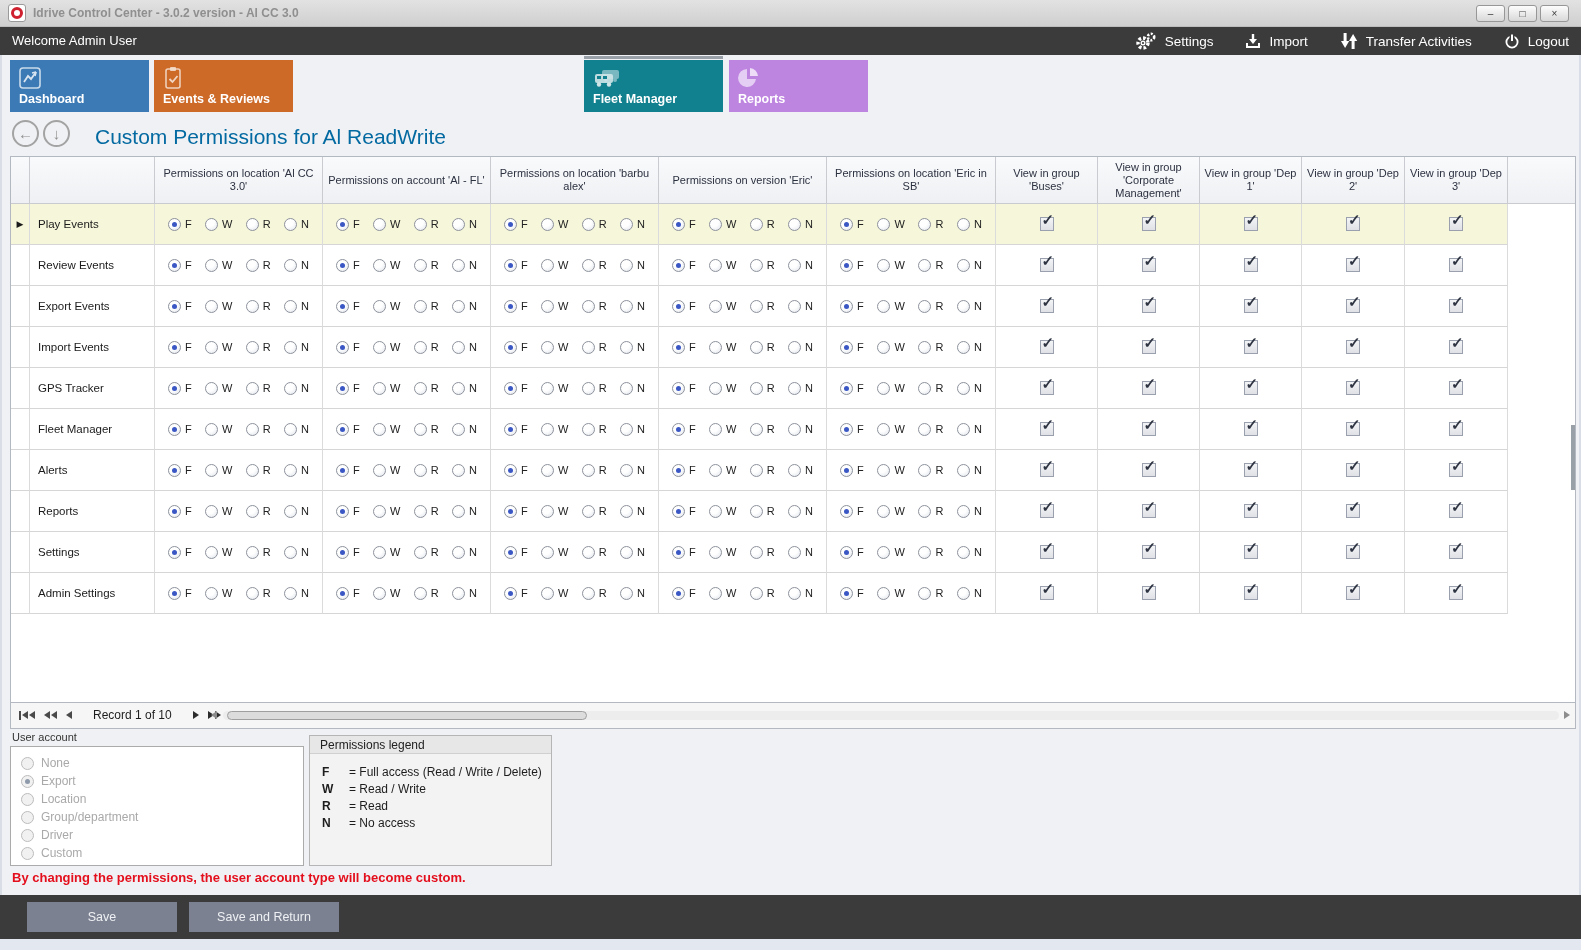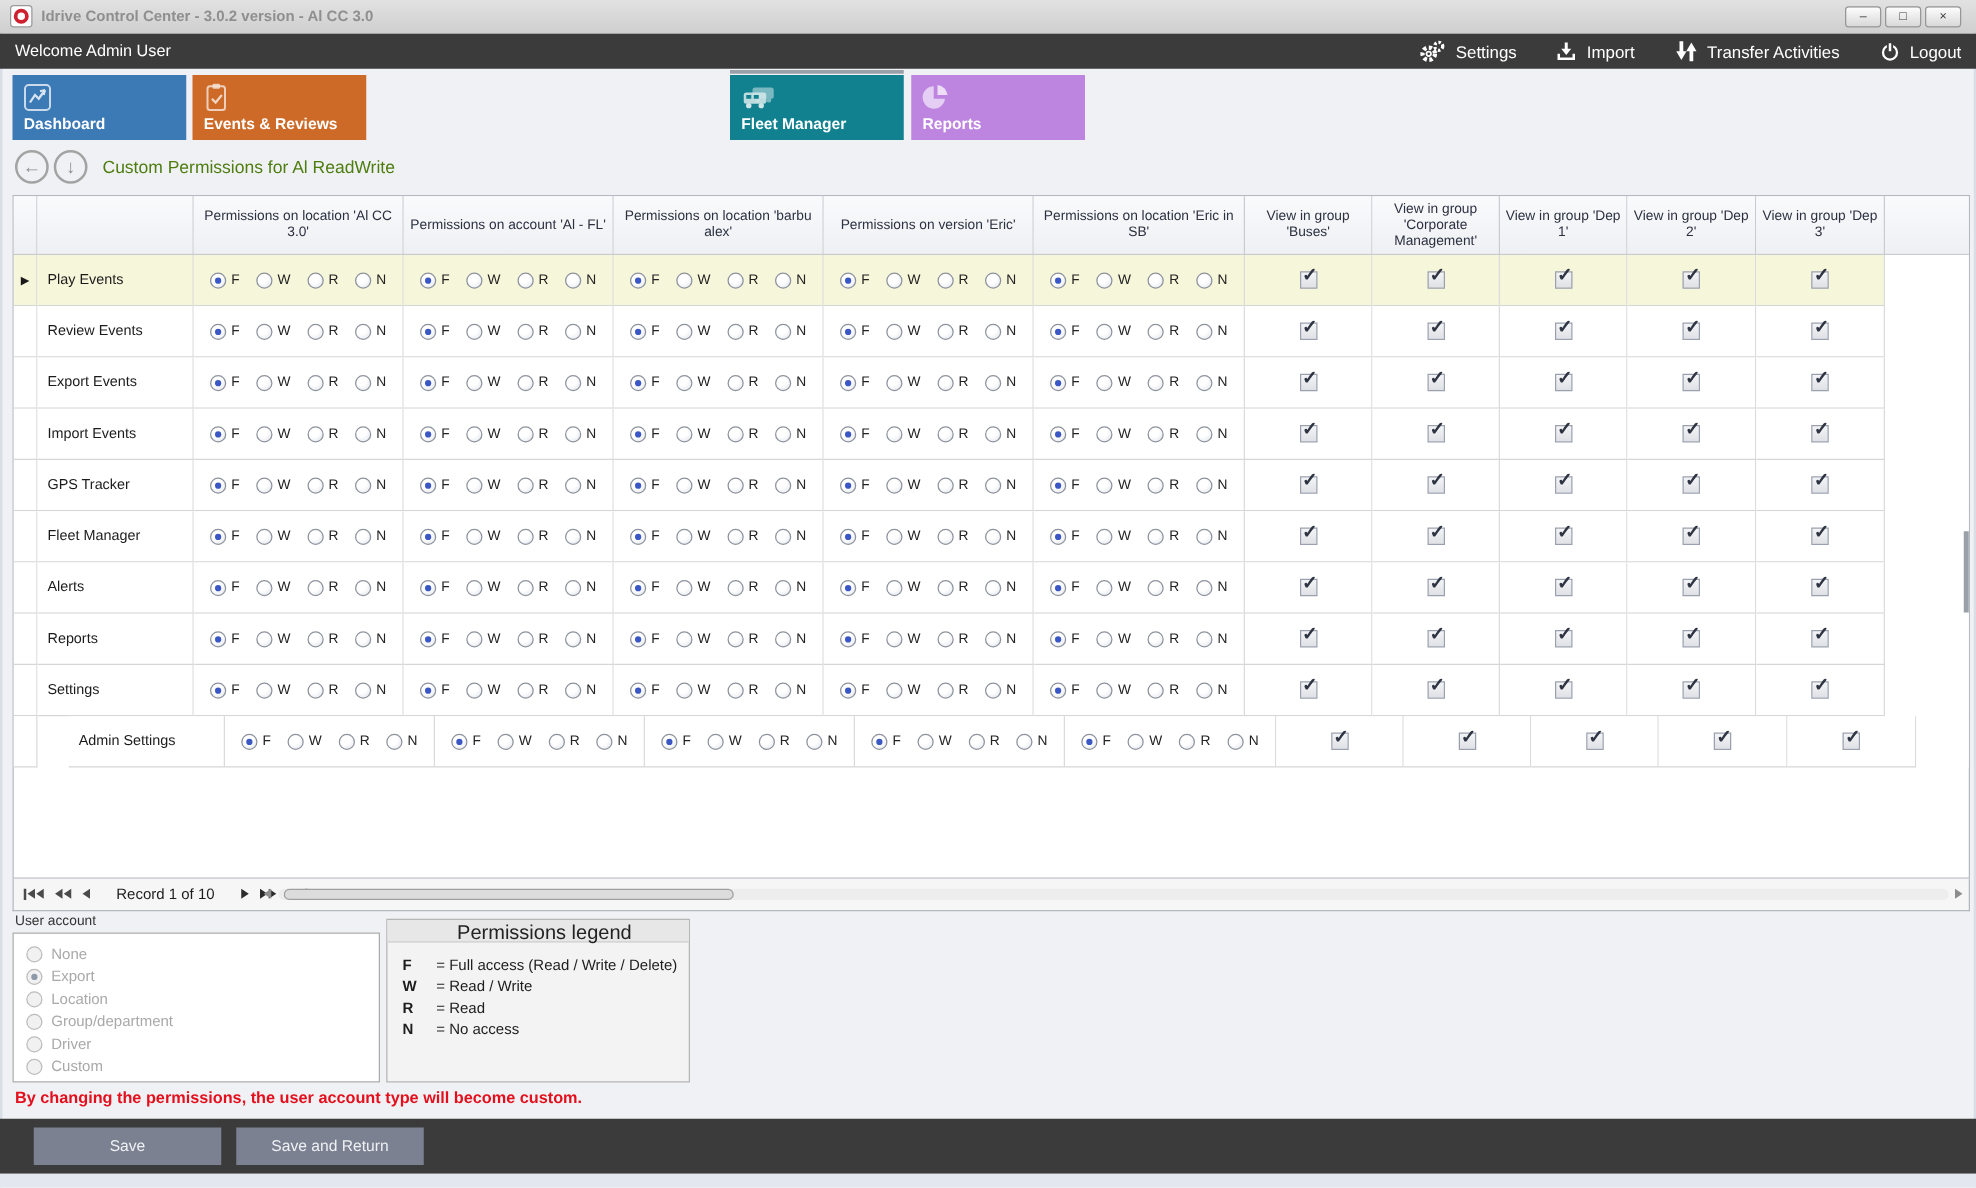--- a/index.html
+++ b/index.html
@@ -31,21 +31,21 @@
   .tab { position:absolute; top:5px; width:139px; height:52px; color:#fff; }
   .tab.active::before { content:""; position:absolute; left:0; right:0; top:-4px; height:3px; background:#9aa0a8; }
   .tlabel { position:absolute; left:9px; bottom:6px; font-weight:bold; font-size:12.5px; }
   .ticon { position:absolute; left:8px; top:6px; opacity:.8; }
   .merge-badge { display:inline-block; border:1px solid #6d727a; border-radius:3px; color:#6d727a;
     font-size:6px; font-style:italic; font-weight:bold; letter-spacing:.5px; padding:3px 4px; background:#3a3f45; }
 
   
   .circle-btn { position:absolute; top:120px; width:27px; height:27px; border:2px solid #a3a3a3;
     border-radius:50%; color:#8f8f8f; font-size:15px; text-align:center; line-height:23px; background:transparent; }
-  .pagetitle { position:absolute; left:80px; top:125px; font-size:14px; color:#4d7c0f; }
+  .pagetitle { position:absolute; left:93px; top:125px; font-size:21px; color:#0369a1; }
 
   
   .grid { position:absolute; left:8px; top:156px; width:1566px; height:547px; background:#fff; border:1px solid #b4b8c0; }
   .ghead { display:flex; height:47px; }
   .hcell { flex:none; border-right:1px solid #c9cbd0; border-bottom:1px solid #c9cbd0;
     background:linear-gradient(#f9fafc,#eef0f3); display:flex; align-items:center; justify-content:center;
     text-align:center; font-size:11px; color:#2c3140; padding:2px 3px; line-height:13px; }
   .hcell.fill { flex:1; border-right:none; }
   .grow { display:flex; height:41px; }
   .cell { flex:none; border-right:1px solid #dbdbdb; border-bottom:1px solid #d6d6d6;
@@ -88,21 +88,21 @@
   
   .ua-label { position:absolute; left:10px; top:731px; font-size:11px; color:#333; }
   .ua-box { position:absolute; left:8px; top:746px; width:294px; height:120px; background:#fff;
     border:1px solid #ababab; padding:7px 0 16px 10px; }
   .ua-opt { display:flex; align-items:center; gap:7px; height:18px; font-size:12px; color:#a9a9a9; }
 
   
   .legend { position:absolute; left:307px; top:735px; width:243px; height:131px;
     border:1px solid #b5b5b5; background:#f3f3f3; }
   .lg-head { height:18px; background:#e7e7e7; border-bottom:1px solid #d0d0d0;
-    font-size:16px; color:#222; padding:2px 0 0 10px;text-align:center; }
+    font-size:12px; color:#222; padding:2px 0 0 10px; }
   .lg-body { padding:11px 0 0 12px; }
   .lg-row { display:flex; height:17px; font-size:12px; color:#1d1d1d; }
   .lg-key { width:27px; font-weight:bold; }
 
   .warning { position:absolute; left:10px; top:870px; font-size:13px; font-weight:bold; color:#e40f1d; }
 
   
   .footerbar { position:absolute; left:-2px; right:-2px; top:895px; height:44px; background:#3b3b3b; }
   .fbtn { position:absolute; top:7px; width:150px; height:30px; background:#7b8190; border:none;
     color:#eef0f4; font-size:12.5px; font-family:inherit; }
@@ -1311,21 +1311,21 @@
           </div>
           <div class="cell ccell" style="width: 103px;">
             <span class="checkbox checked">
               <span class="mark">✓</span>
             </span>
           </div>
           <div class="cell fillc"></div>
         </div>
         <div class="grow">
           <div class="cell ind" style="width: 19px;"></div>
-          <div class="cell lbl" style="width: 125px; margin-left: 25px;">Admin Settings</div>
+          <div class="cell lbl" style="width: 125px;">Admin Settings</div>
           <div class="cell rcell" style="width: 168px;">
             <span class="opt">
               <span class="radio sel"></span>
               <span>F</span>
             </span>
             <span class="opt">
               <span class="radio"></span>
               <span>W</span>
             </span>
             <span class="opt">

